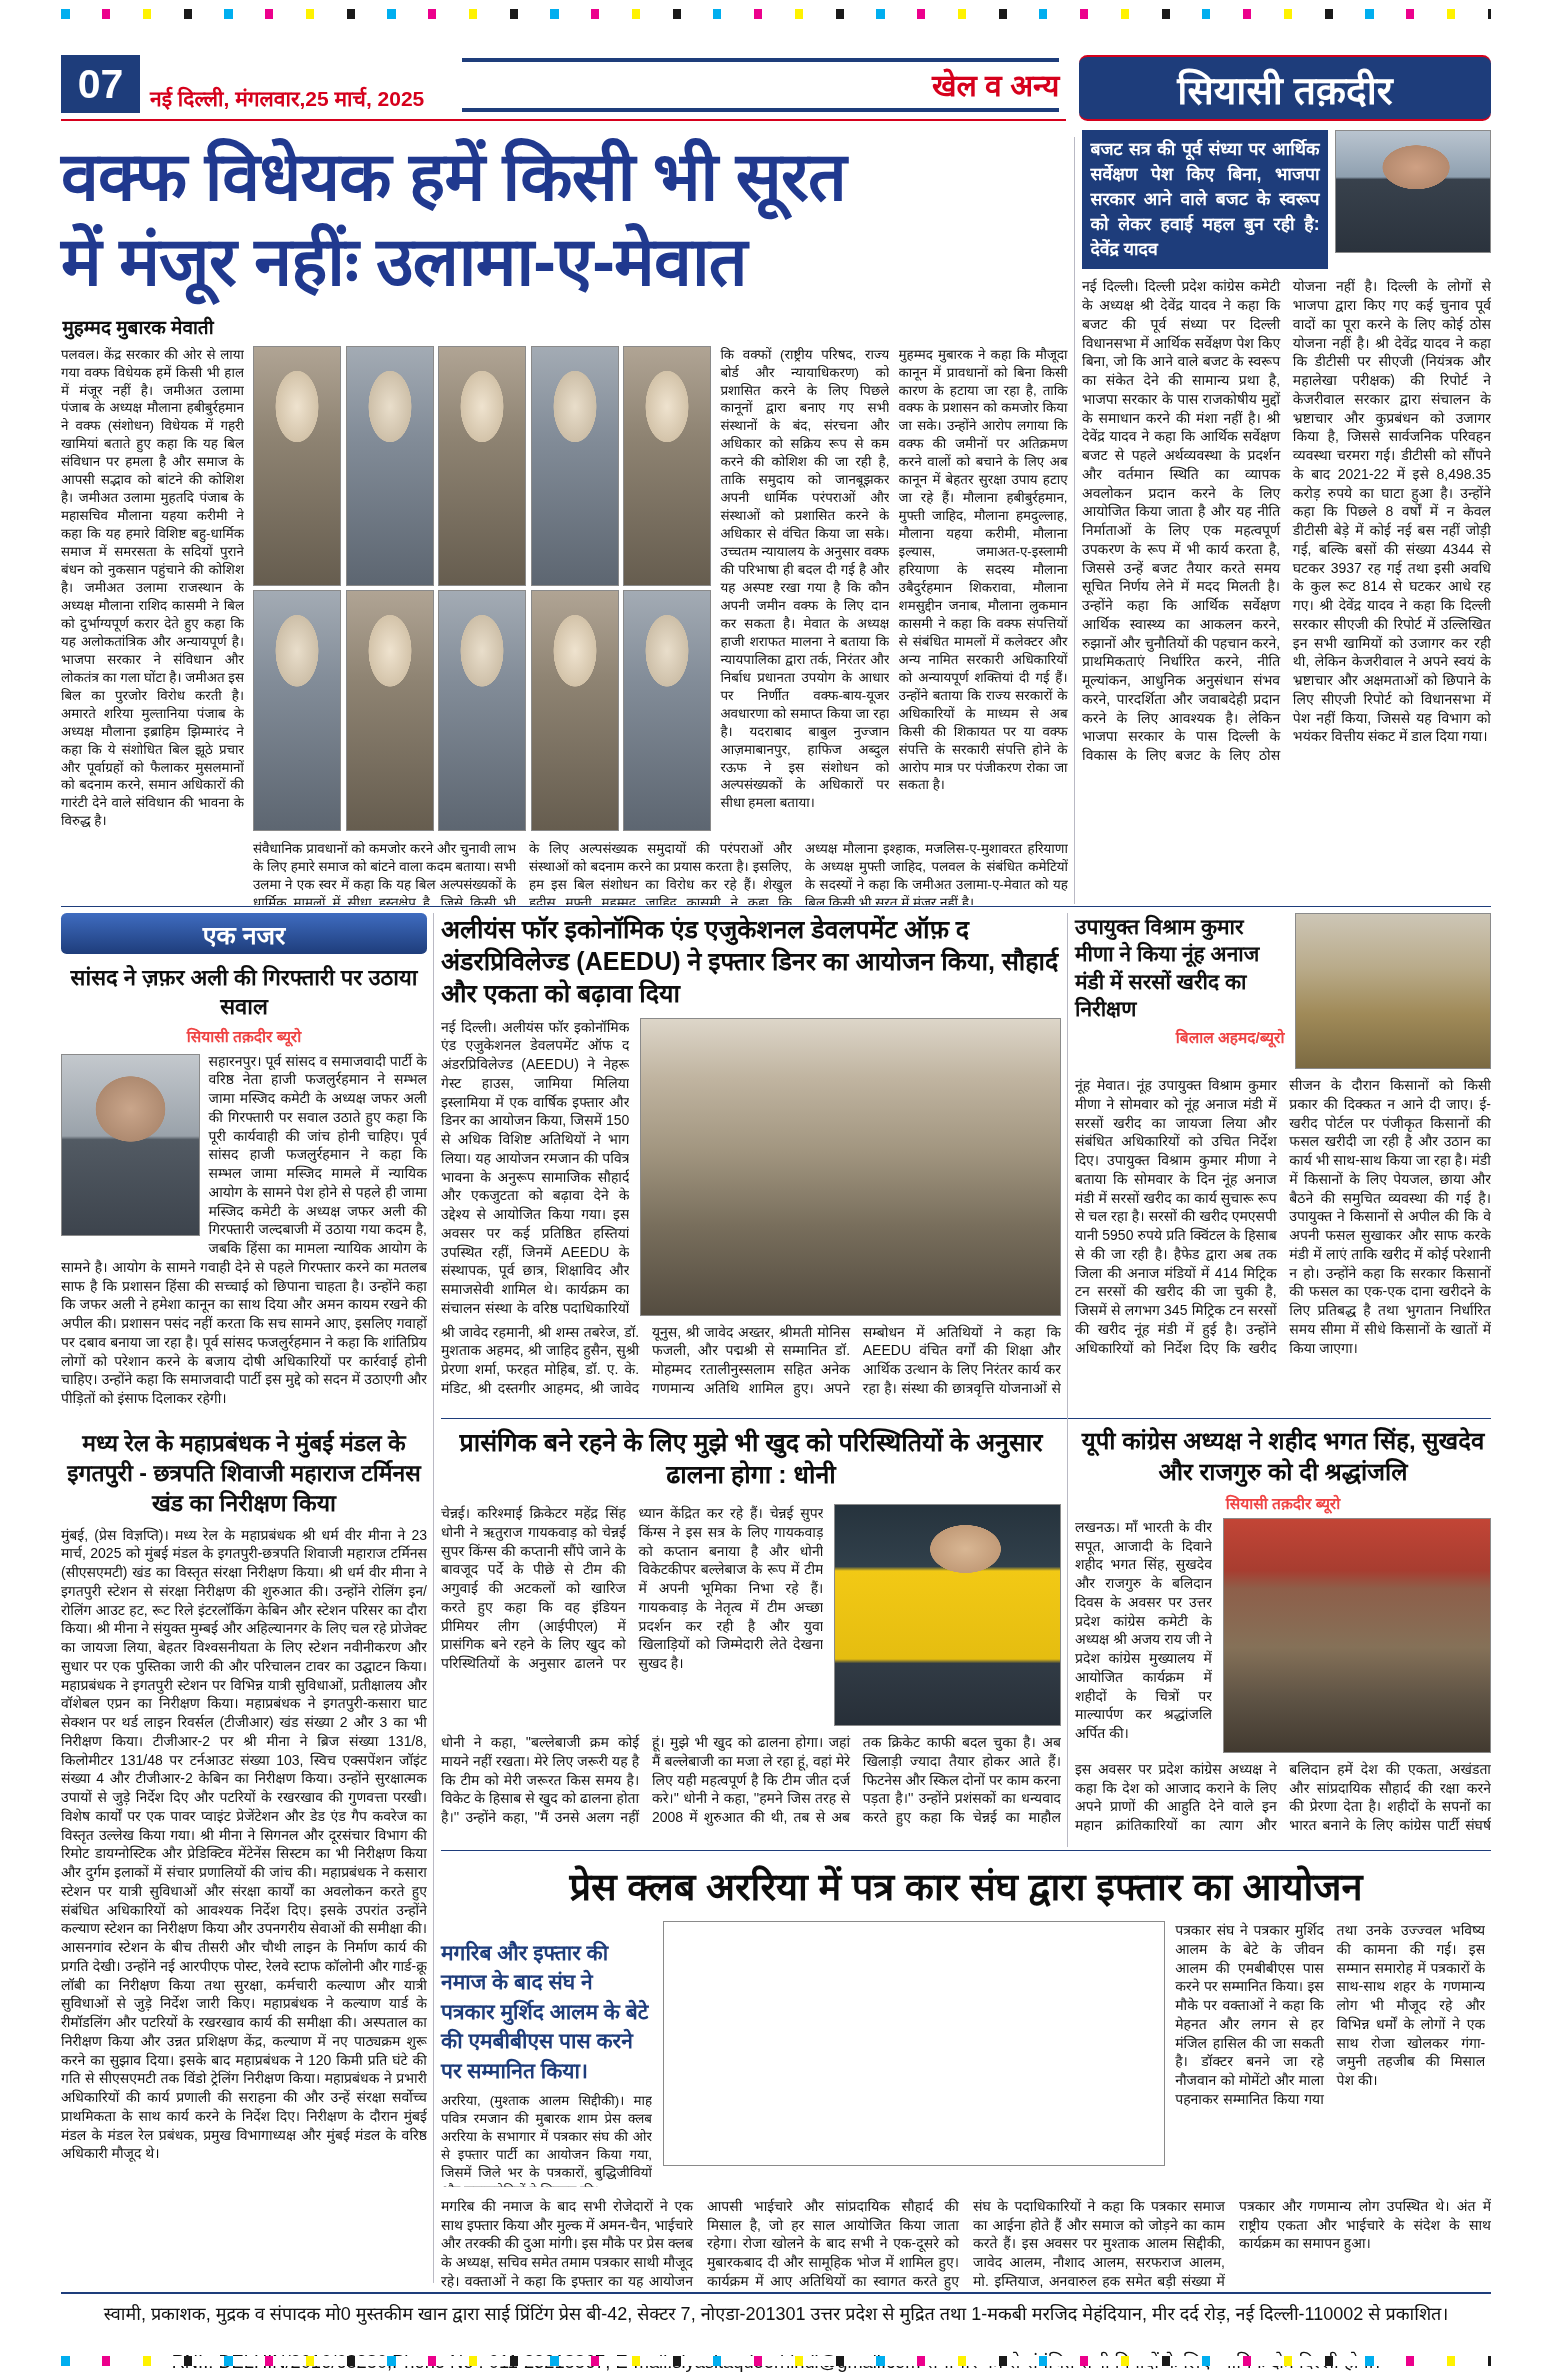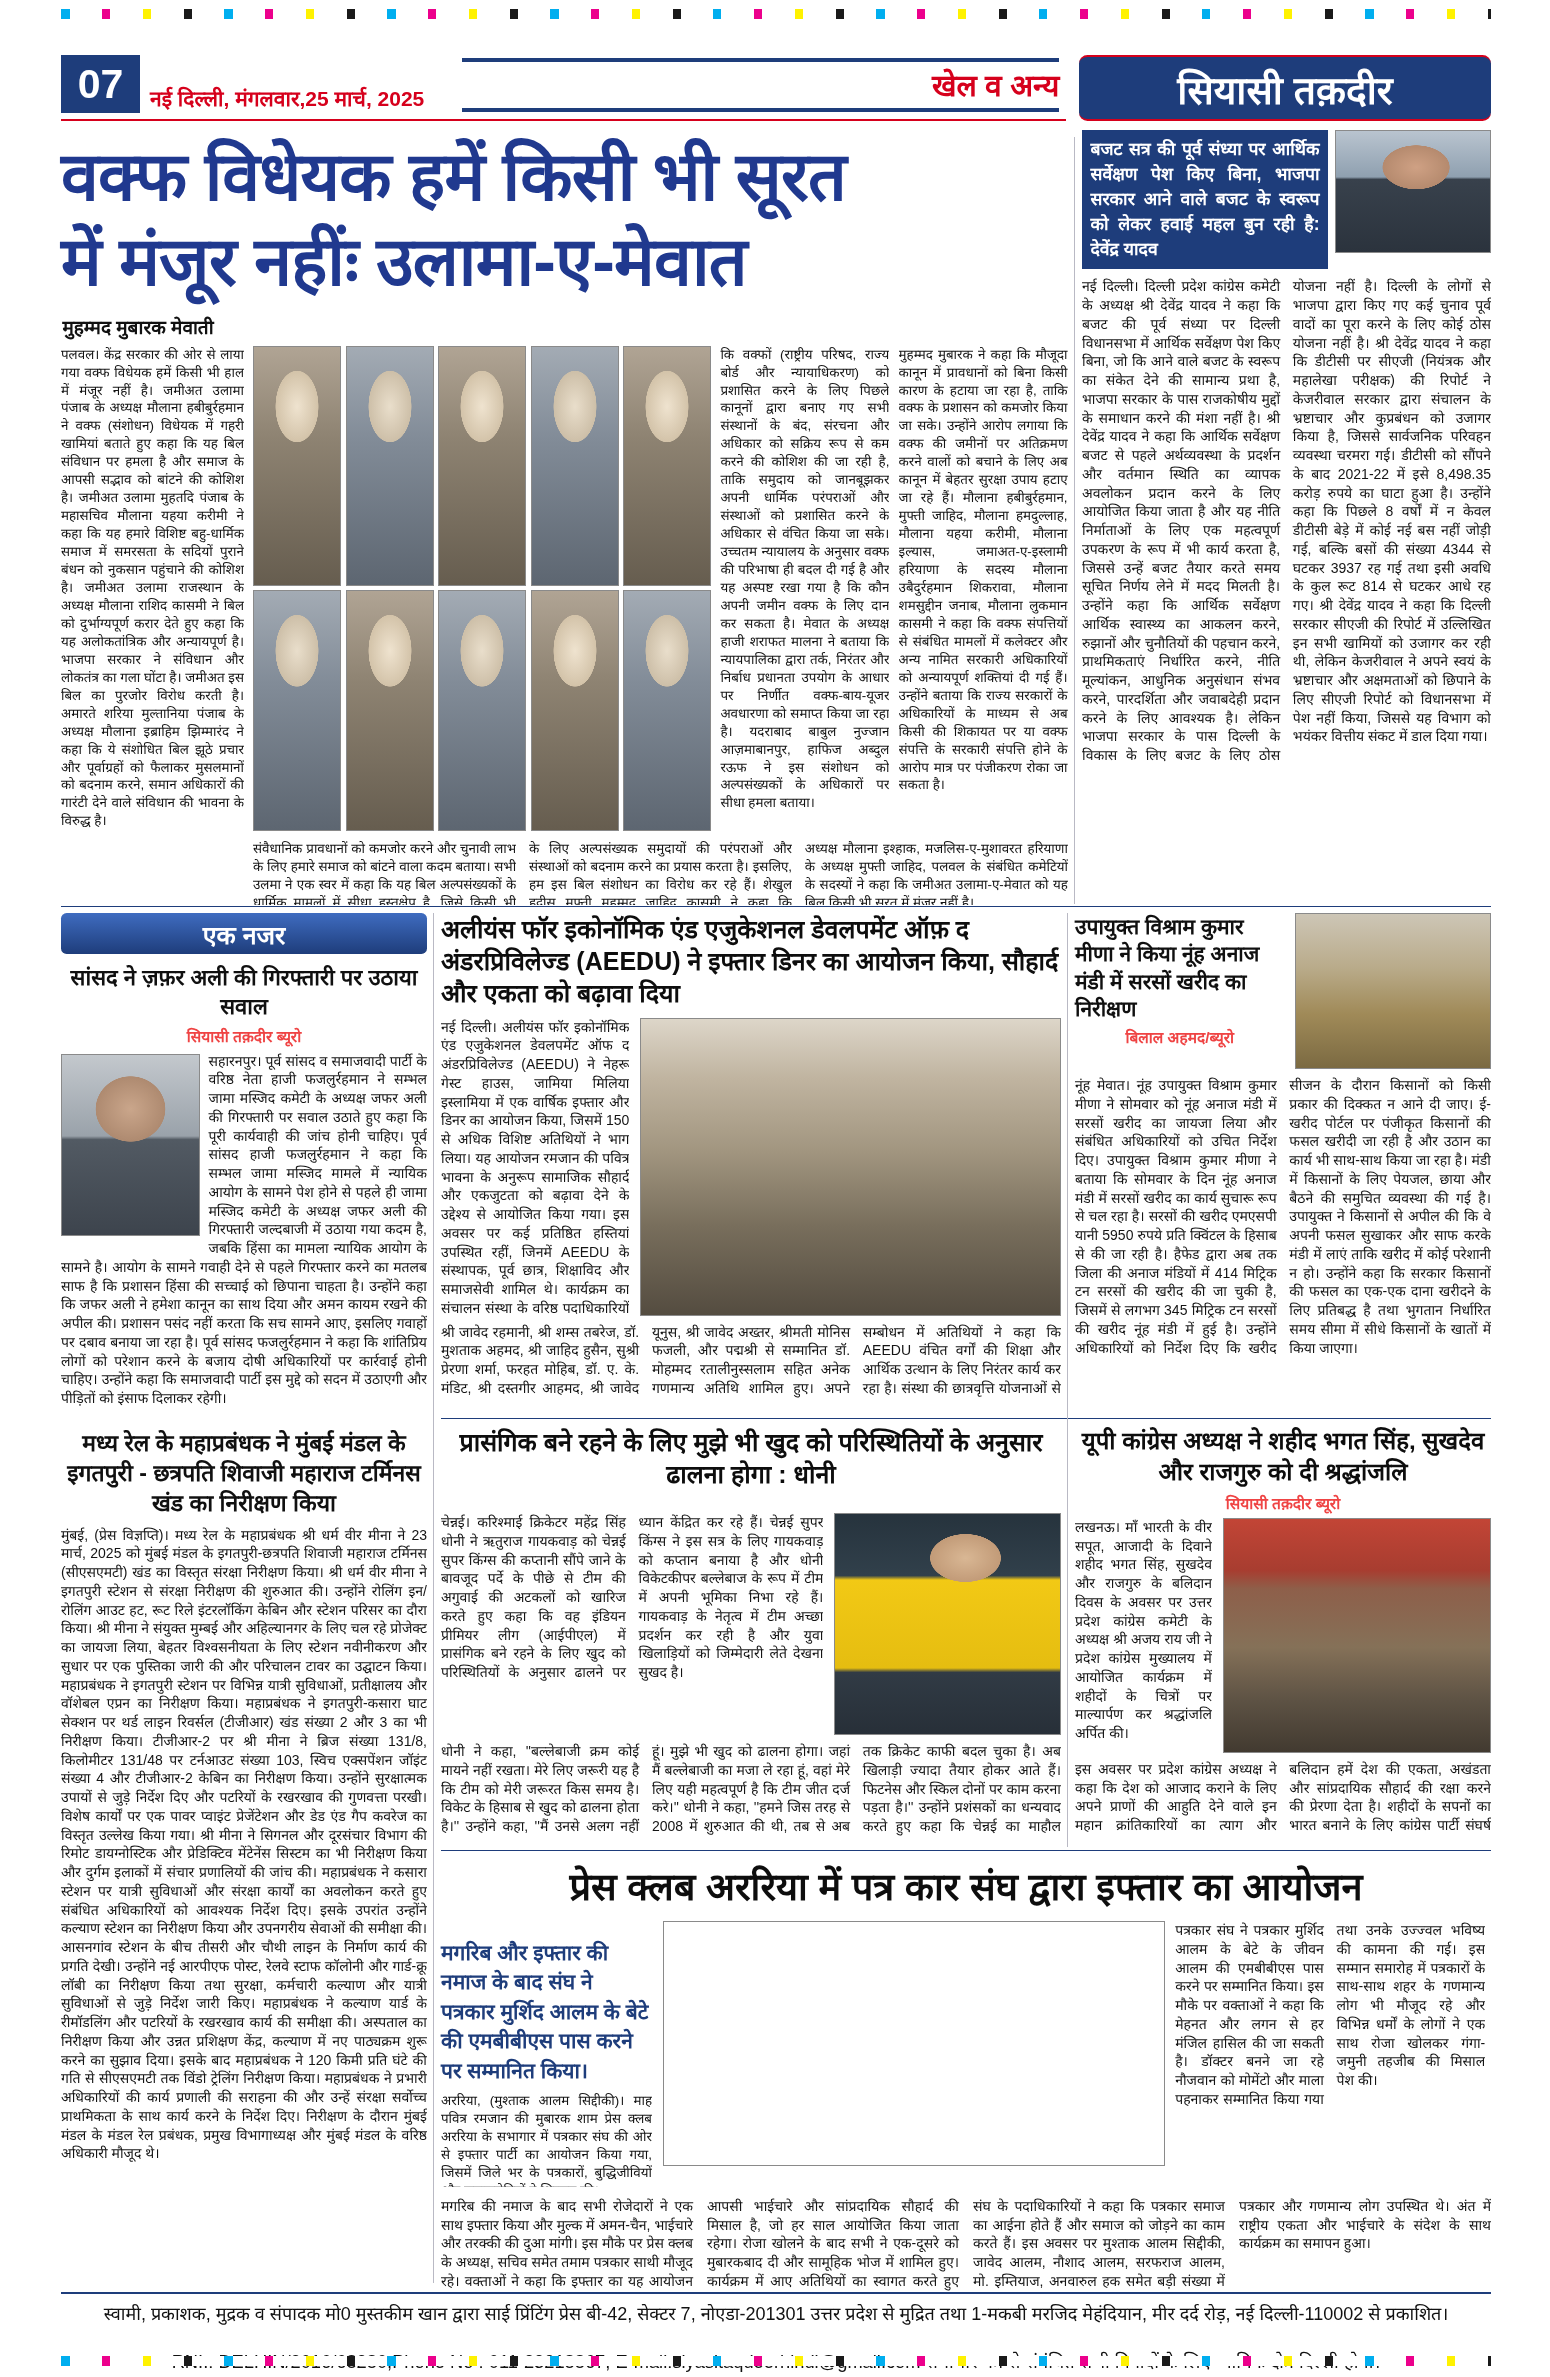--- a/index.html
+++ b/index.html
@@ -169,34 +169,34 @@
     <div class="row" style="margin-top:8.5px;">
       <div class="body-text" style="width:190px; height:296px;">नई दिल्ली। अलीयंस फॉर इकोनॉमिक एंड एजुकेशनल डेवलपमेंट ऑफ द अंडरप्रिविलेज्ड (AEEDU) ने नेहरू गेस्ट हाउस, जामिया मिलिया इस्लामिया में एक वार्षिक इफ्तार और डिनर का आयोजन किया, जिसमें 150 से अधिक विशिष्ट अतिथियों ने भाग लिया। यह आयोजन रमजान की पवित्र भावना के अनुरूप सामाजिक सौहार्द और एकजुटता को बढ़ावा देने के उद्देश्य से आयोजित किया गया। इस अवसर पर कई प्रतिष्ठित हस्तियां उपस्थित रहीं, जिनमें AEEDU के संस्थापक, पूर्व छात्र, शिक्षाविद और समाजसेवी शामिल थे। कार्यक्रम का संचालन संस्था के वरिष्ठ पदाधिकारियों ने किया तथा सभी का स्वागत किया गया।</div>
       <div class="photo photo-aeedu" style="width:419px; height:296px;"></div>
     </div>
     <div class="body-text cols-3" style="height:92px; margin-top:7px;">श्री जावेद रहमानी, श्री शम्स तबरेज, डॉ. मुशताक अहमद, श्री जाहिद हुसैन, सुश्री प्रेरणा शर्मा, फरहत मोहिब, डॉ. ए. के. मंडिट, श्री दस्तगीर आहमद, श्री जावेद यूनुस, श्री जावेद अख्तर, श्रीमती मोनिस फजली, और पद्मश्री से सम्मानित डॉ. मोहम्मद रतालीनुस्सलाम सहित अनेक गणमान्य अतिथि शामिल हुए। अपने सम्बोधन में अतिथियों ने कहा कि AEEDU वंचित वर्गों की शिक्षा और आर्थिक उत्थान के लिए निरंतर कार्य कर रहा है। संस्था की छात्रवृत्ति योजनाओं से सैकड़ों विद्यार्थियों को लाभ मिला है। कार्यक्रम का समापन सामूहिक दुआ और आत्म-चिंतन के मूल्यों का अवसर देने के संदेश के साथ हुआ। आयोजकों ने सभी अतिथियों का आभार व्यक्त करते हुए कहा कि इस तरह के आयोजन आपसी भाईचारे और सांप्रदायिक सौहार्द को मजबूत करते हैं।</div>
   </div>
 
   <div class="hrule abs" style="left:441px; top:1418px; width:1050px;"></div>
   <div class="abs" style="left:441px; top:1426px; width:620px;">
     <div class="med-headline center">प्रासंगिक बने रहने के लिए मुझे भी खुद को परिस्थितियों के अनुसार ढालना होगा : धोनी</div>
-    <div class="row" style="margin-top:23px;">
+    <div class="row" style="margin-top:14px;">
       <div class="body-text cols-2" style="width:384px; height:220px;">चेन्नई। करिश्माई क्रिकेटर महेंद्र सिंह धोनी ने ऋतुराज गायकवाड़ को चेन्नई सुपर किंग्स की कप्तानी सौंपे जाने के बावजूद पर्दे के पीछे से टीम की अगुवाई की अटकलों को खारिज करते हुए कहा कि वह इंडियन प्रीमियर लीग (आईपीएल) में प्रासंगिक बने रहने के लिए खुद को परिस्थितियों के अनुसार ढालने पर ध्यान केंद्रित कर रहे हैं। चेन्नई सुपर किंग्स ने इस सत्र के लिए गायकवाड़ को कप्तान बनाया है और धोनी विकेटकीपर बल्लेबाज के रूप में टीम में अपनी भूमिका निभा रहे हैं। गायकवाड़ के नेतृत्व में टीम अच्छा प्रदर्शन कर रही है और युवा खिलाड़ियों को जिम्मेदारी लेते देखना सुखद है।</div>
       <div class="photo photo-dhoni" style="width:225px; height:220px;"></div>
     </div>
     <div class="body-text cols-3" style="height:111px; margin-top:7px;">धोनी ने कहा, ''बल्लेबाजी क्रम कोई मायने नहीं रखता। मेरे लिए जरूरी यह है कि टीम को मेरी जरूरत किस समय है। विकेट के हिसाब से खुद को ढालना होता है।'' उन्होंने कहा, ''मैं उनसे अलग नहीं हूं। मुझे भी खुद को ढालना होगा। जहां मैं बल्लेबाजी का मजा ले रहा हूं, वहां मेरे लिए यही महत्वपूर्ण है कि टीम जीत दर्ज करे।'' धोनी ने कहा, ''हमने जिस तरह से 2008 में शुरुआत की थी, तब से अब तक क्रिकेट काफी बदल चुका है। अब खिलाड़ी ज्यादा तैयार होकर आते हैं। फिटनेस और स्किल दोनों पर काम करना पड़ता है।'' उन्होंने प्रशंसकों का धन्यवाद करते हुए कहा कि चेन्नई का माहौल हमेशा खास रहा है और यहां खेलना किसी सपने के सच होने जैसा है।</div>
   </div>
 
   <div class="vrule abs" style="left:1067px; top:913px; height:934px;"></div>
 
   <div class="abs" style="left:1075px; top:913px; width:416px;">
     <div class="row">
       <div style="width:211px;">
         <div class="sub-headline" style="font-size:21px; text-align:left;">उपायुक्त विश्राम कुमार मीणा ने किया नूंह अनाज मंडी में सरसों खरीद का निरीक्षण</div>
-        <div class="byline-center" style="text-align:center;">बिलाल अहमद/ब्यूरो</div>
+        <div class="byline-center" style="text-align:right;">बिलाल अहमद/ब्यूरो</div>
       </div>
       <div class="photo photo-mandi" style="width:194px; height:154px;"></div>
     </div>
     <div class="body-text cols-2" style="height:330px; margin-top:7px;">नूंह मेवात। नूंह उपायुक्त विश्राम कुमार मीणा ने सोमवार को नूंह अनाज मंडी में सरसों खरीद का जायजा लिया और संबंधित अधिकारियों को उचित निर्देश दिए। उपायुक्त विश्राम कुमार मीणा ने बताया कि सोमवार के दिन नूंह अनाज मंडी में सरसों खरीद का कार्य सुचारू रूप से चल रहा है। सरसों की खरीद एमएसपी यानी 5950 रुपये प्रति क्विंटल के हिसाब से की जा रही है। हैफेड द्वारा अब तक जिला की अनाज मंडियों में 414 मिट्रिक टन सरसों की खरीद की जा चुकी है, जिसमें से लगभग 345 मिट्रिक टन सरसों की खरीद नूंह मंडी में हुई है। उन्होंने अधिकारियों को निर्देश दिए कि खरीद सीजन के दौरान किसानों को किसी प्रकार की दिक्कत न आने दी जाए। ई-खरीद पोर्टल पर पंजीकृत किसानों की फसल खरीदी जा रही है और उठान का कार्य भी साथ-साथ किया जा रहा है। मंडी में किसानों के लिए पेयजल, छाया और बैठने की समुचित व्यवस्था की गई है। उपायुक्त ने किसानों से अपील की कि वे अपनी फसल सुखाकर और साफ करके मंडी में लाएं ताकि खरीद में कोई परेशानी न हो। उन्होंने कहा कि सरकार किसानों की फसल का एक-एक दाना खरीदने के लिए प्रतिबद्ध है तथा भुगतान निर्धारित समय सीमा में सीधे किसानों के खातों में किया जाएगा।</div>
   </div>
 
   <div class="abs" style="left:1075px; top:1426px; width:416px;">
     <div class="med-headline center" style="font-size:24px;">यूपी कांग्रेस अध्यक्ष ने शहीद भगत सिंह, सुखदेव और राजगुरु को दी श्रद्धांजलि</div>
     <div class="byline-center">सियासी तक़दीर ब्यूरो</div>
     <div class="row">

